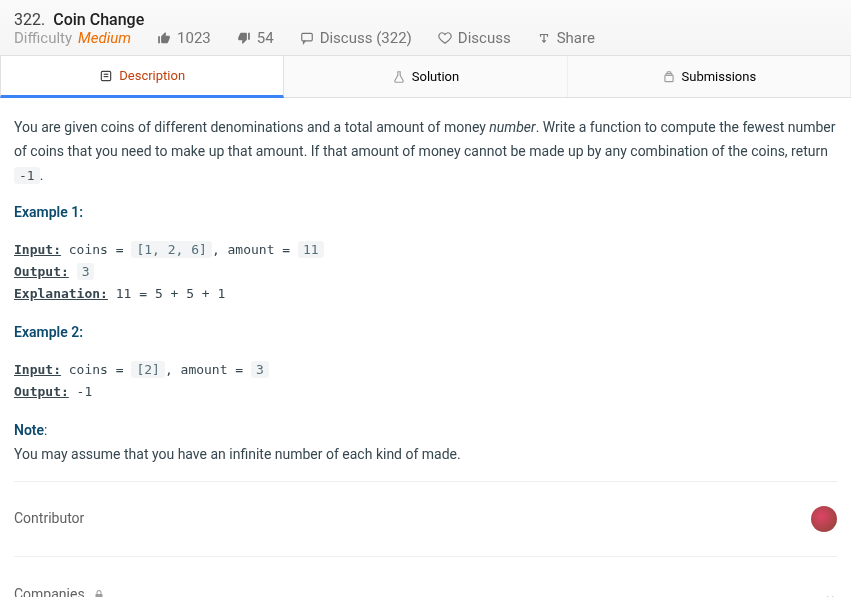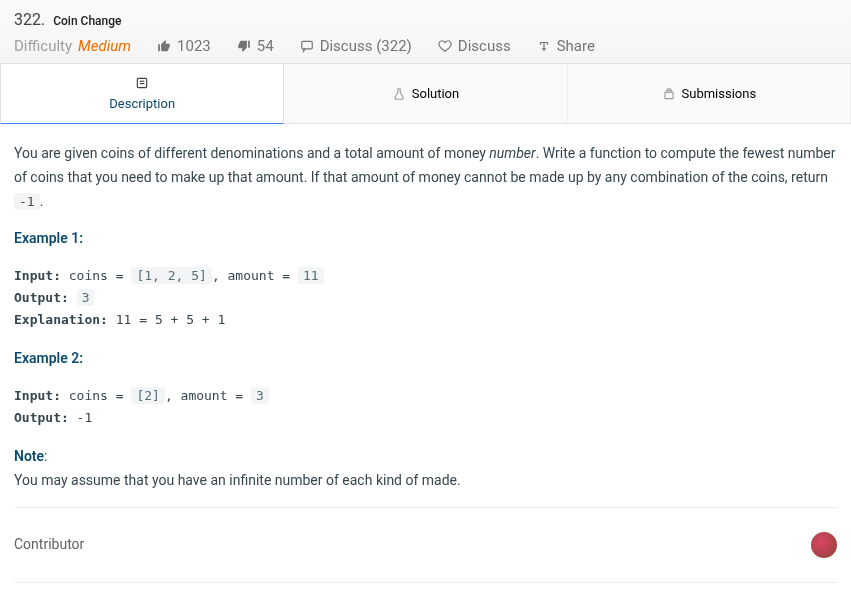--- a/index.html
+++ b/index.html
@@ -12,24 +12,23 @@
   }
   .header {
     background: linear-gradient(#fafafa, #f5f5f5);
     border-bottom: 1px solid #e0e0e0;
     padding: 10px 14px 8px;
   }
   .title-row {
     display: flex;
     align-items: baseline;
     gap: 8px;
-    margin-bottom: 8px;
   }
   .problem-number { color: #424242; font-size: 16px; }
-  .problem-title { color: #212121; font-size: 12px; font-weight: 500; }
+  .problem-title { color: #212121; font-size: 16px; font-weight: 500; }
   .meta-row {
     display: flex;
     align-items: center;
     gap: 26px;
     color: #757575;
     font-size: 15px;
   }
   .meta-item { display: inline-flex; align-items: center; gap: 6px; cursor: pointer; }
   .difficulty-label { color: #9e9e9e; }
   .difficulty-val { color: #ef6c00; font-style: italic; }
@@ -47,26 +46,25 @@
     color: #000000;
     cursor: pointer;
     display: flex;
     align-items: center;
     justify-content: center;
     gap: 6px;
     border-right: 1px solid #eeeeee;
   }
   .tab.active {
     background: #fff;
-    color: #0c4a6e;
-    border-bottom: 1px solid #3b82f6;
+    color: #c2410c;
+    border-bottom: 3px solid #3b82f6;
     margin-bottom: -1px;
     border-left: 1px solid #e0e0e0;
     border-right: 1px solid #e0e0e0;
-    flex-direction: column;
   }
   .content {
     padding: 18px 14px;
     color: #37474f;
     line-height: 1.7;
     font-size: 14px;
   }
   .content p { margin-bottom: 14px; }
   .content em { font-style: italic; }
   .content strong { font-weight: 600; color: #0c4a6e; }
@@ -78,21 +76,21 @@
     border-radius: 3px;
     color: #4a4a4a;
   }
   pre {
     font-family: Menlo, Monaco, Consolas, monospace;
     font-size: 13px;
     line-height: 1.7;
     margin-bottom: 16px;
     white-space: pre-wrap;
   }
-  pre .kw { font-weight: 700; }
+  pre .kw { font-weight: 700; text-decoration: underline; }
   pre .lit {
     background: #f2f4f5;
     padding: 1px 5px;
     border-radius: 3px;
     color: #546e7a;
   }
   .section-row {
     display: flex;
     align-items: center;
     justify-content: space-between;
@@ -183,21 +181,21 @@
     <span>Submissions</span>
   </div>
 </div>
 
 <div class="content">
   <p>
     <span>You are given coins of different denominations and a total amount of money </span><em>number</em><span>. Write a function to compute the fewest number of coins that you need to make up that amount. If that amount of money cannot be made up by any combination of the coins, return </span><code>-1</code><span>.</span>
   </p>
 
   <p><strong>Example 1:</strong></p>
-  <pre><span class="kw">Input:</span><span> coins = </span><span class="lit">[1, 2, 5]</span><span>, amount = </span><span class="lit">11</span>
+  <pre><span class="kw">Input:</span><span> coins = </span><span class="lit">[1, 2, 6]</span><span>, amount = </span><span class="lit">11</span>
 <span class="kw">Output:</span> <span class="lit">3</span>
 <span class="kw">Explanation:</span><span> 11 = 5 + 5 + 1</span></pre>
 
   <p><strong>Example 2:</strong></p>
   <pre><span class="kw">Input:</span><span> coins = </span><span class="lit">[2]</span><span>, amount = </span><span class="lit">3</span>
 <span class="kw">Output:</span><span> -1</span></pre>
 
   <p><strong>Note</strong>:<br>
   <span>You may assume that you have an infinite number of each kind of made.</span></p>
 

